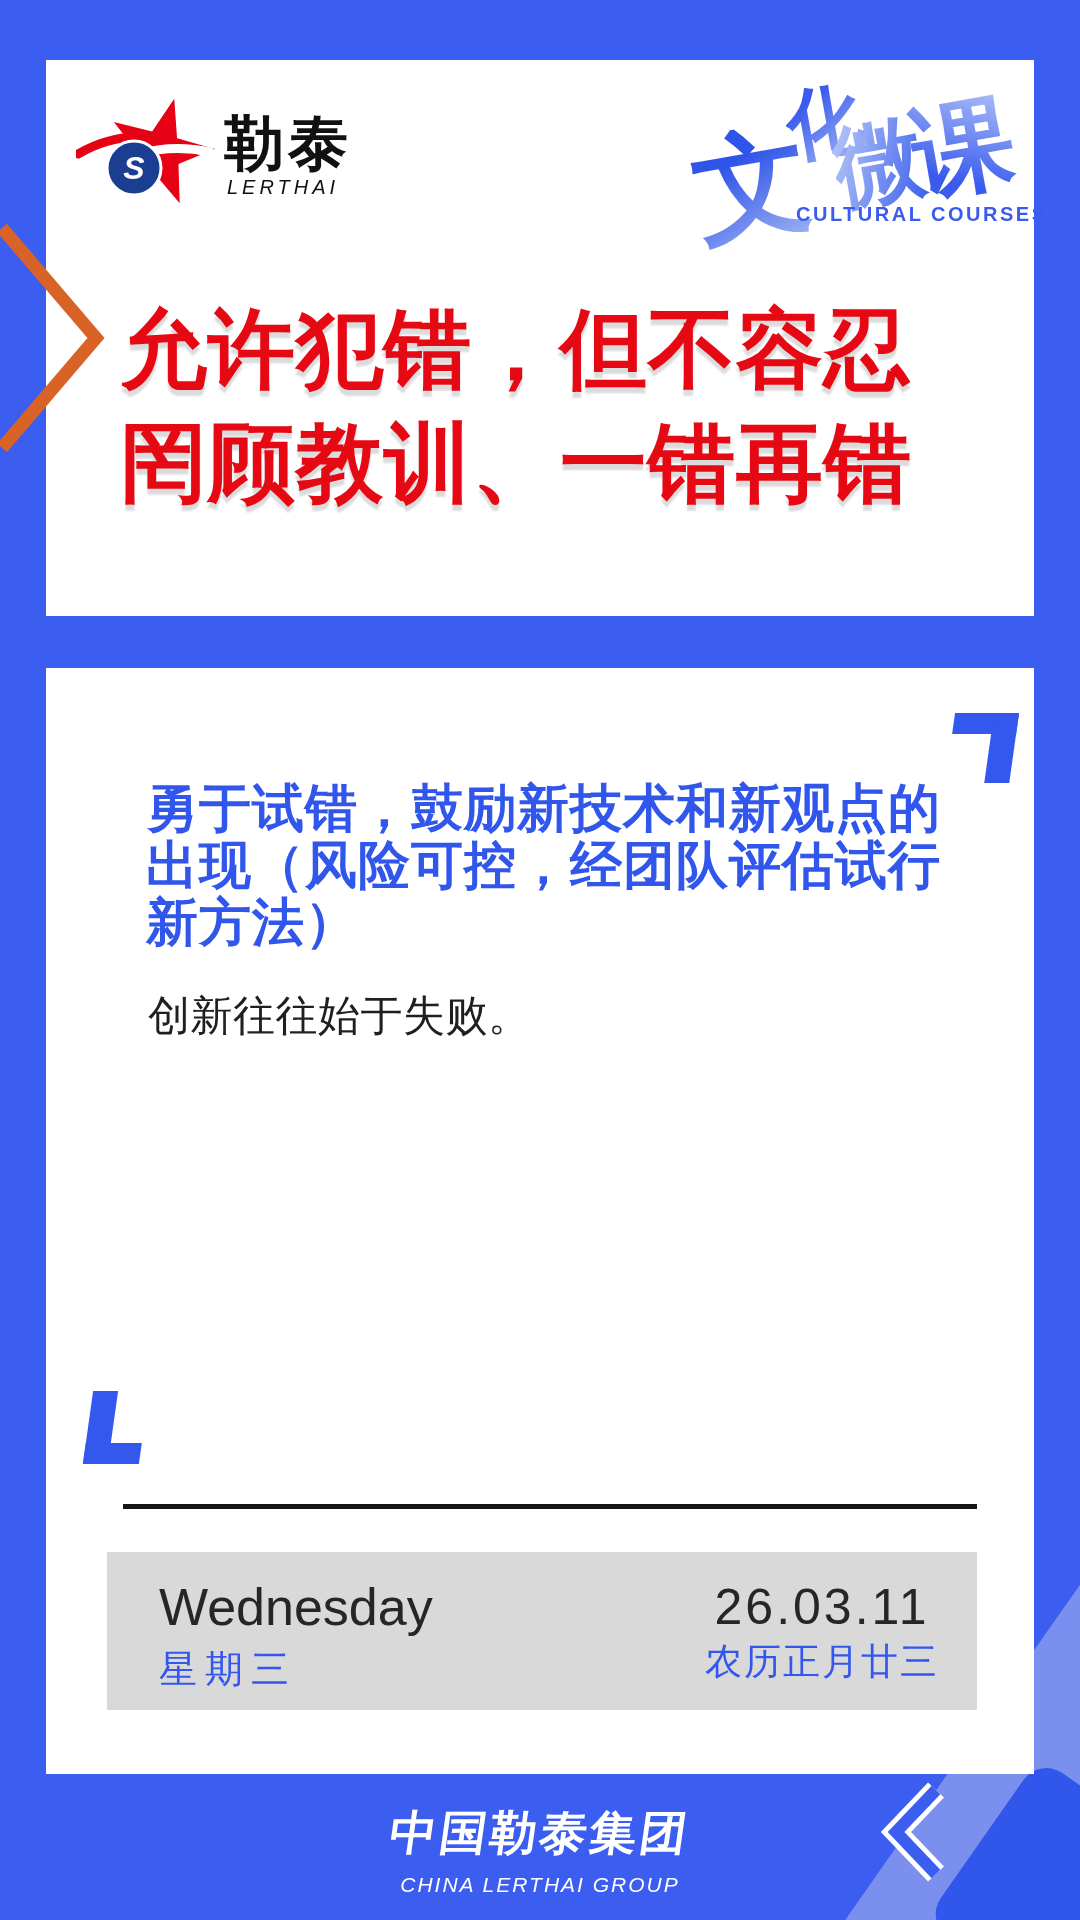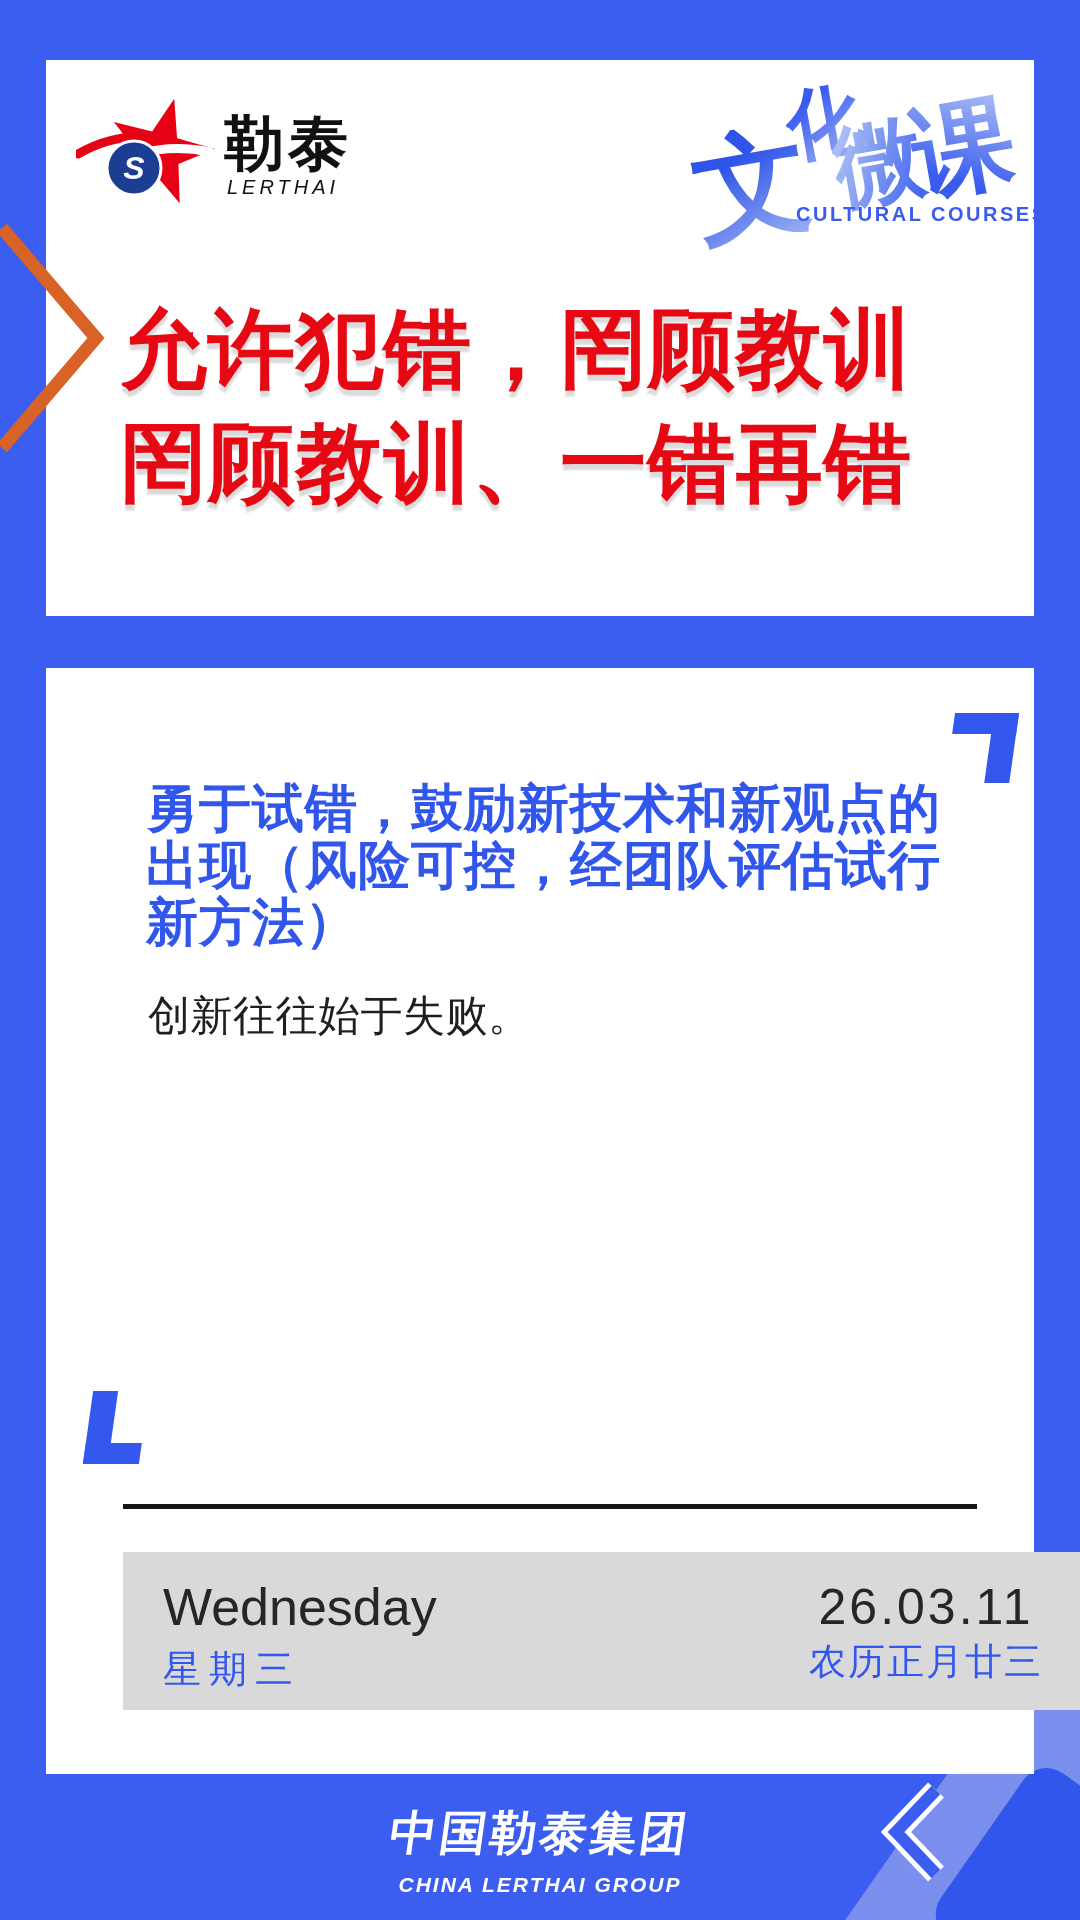--- a/index.html
+++ b/index.html
@@ -47,33 +47,33 @@
   #quote-open .stem{right:0;top:0;width:25px;height:70px;}
   #quote-close{left:42px;top:723px;width:60px;height:73px;}
   #quote-close .stem{left:0;top:0;width:25px;height:72px;}
   #quote-close .bar{left:0;bottom:0;width:56px;height:21px;}
   #highlight{left:100px;top:112px;width:840px;font-size:52px;line-height:57px;font-weight:700;
              color:#3056EC;white-space:pre-line;letter-spacing:1px;}
   #paragraphs{left:102px;top:318px;width:820px;}
   #paragraphs p{margin:0 0 25px 0;font-size:42px;line-height:60px;color:#1F1F1F;
                 white-space:pre-line;letter-spacing:0.5px;}
   #divider{left:77px;top:836px;width:854px;height:5px;background:#161616;}
-  #info-bar{left:77px;top:884px;width:958px;height:158px;background:#D9D9D9;
+  #info-bar{left:61px;top:884px;width:870px;height:158px;background:#D9D9D9;
             display:flex;justify-content:space-between;box-sizing:border-box;
-            padding:26px 38px 0 40px;}
+            padding:26px 38px 0 52px;}
   .weekday-en{font-size:52px;color:#262626;line-height:58px;}
   .weekday-zh{font-size:38px;color:#3357EE;letter-spacing:8px;margin-top:8px;}
   .date-num{font-size:50px;color:#262626;line-height:58px;letter-spacing:3px;text-align:center;}
   .date-lunar{font-size:37px;color:#3357EE;letter-spacing:2px;margin-top:1px;text-align:right;}
 
   
   #footer-logo{left:50%;top:1802px;transform:translateX(-50%);text-align:center;z-index:4;}
   .company-zh{display:inline-block;font-size:47px;font-weight:900;color:#fff;
               letter-spacing:3px;transform:skewX(-8deg);white-space:nowrap;}
-  .company-en{font-size:21px;font-weight:700;font-style:italic;color:#fff;
+  .company-en{font-size:21px;font-weight:400;font-style:italic;color:#fff;
               letter-spacing:2px;margin-top:8px;white-space:nowrap;}
 </style>
 </head>
 <body>
 
 <div class="abs" id="light-band"></div>
 <div class="abs" id="corner-piece"></div>
 
 <svg class="abs" id="orange-chevron" width="110" height="240" viewBox="0 0 110 240">
   <polyline points="2,8 96,118 2,228" fill="none" stroke="#D96327" stroke-width="13"></polyline>
@@ -94,21 +94,21 @@
 
   <div class="abs" id="program-logo">
     <span class="pchar p1">文</span>
     <span class="pchar p2">化</span>
     <span class="pchar p3">微</span>
     <span class="pchar p4">课</span>
     <span class="p-en">CULTURAL COURSES</span>
   </div>
 
   <div class="abs" id="main-title">
-    <div>允许犯错，罔顾教训</div>
+    <div>允许犯错，但不容忍</div>
     <div>罔顾教训、一错再错</div>
   </div>
 </section>
 
 <section class="card" id="card-body">
 
   <div class="quote" id="quote-open">
     <div class="bar"></div>
       <div class="stem"></div>
   </div>

